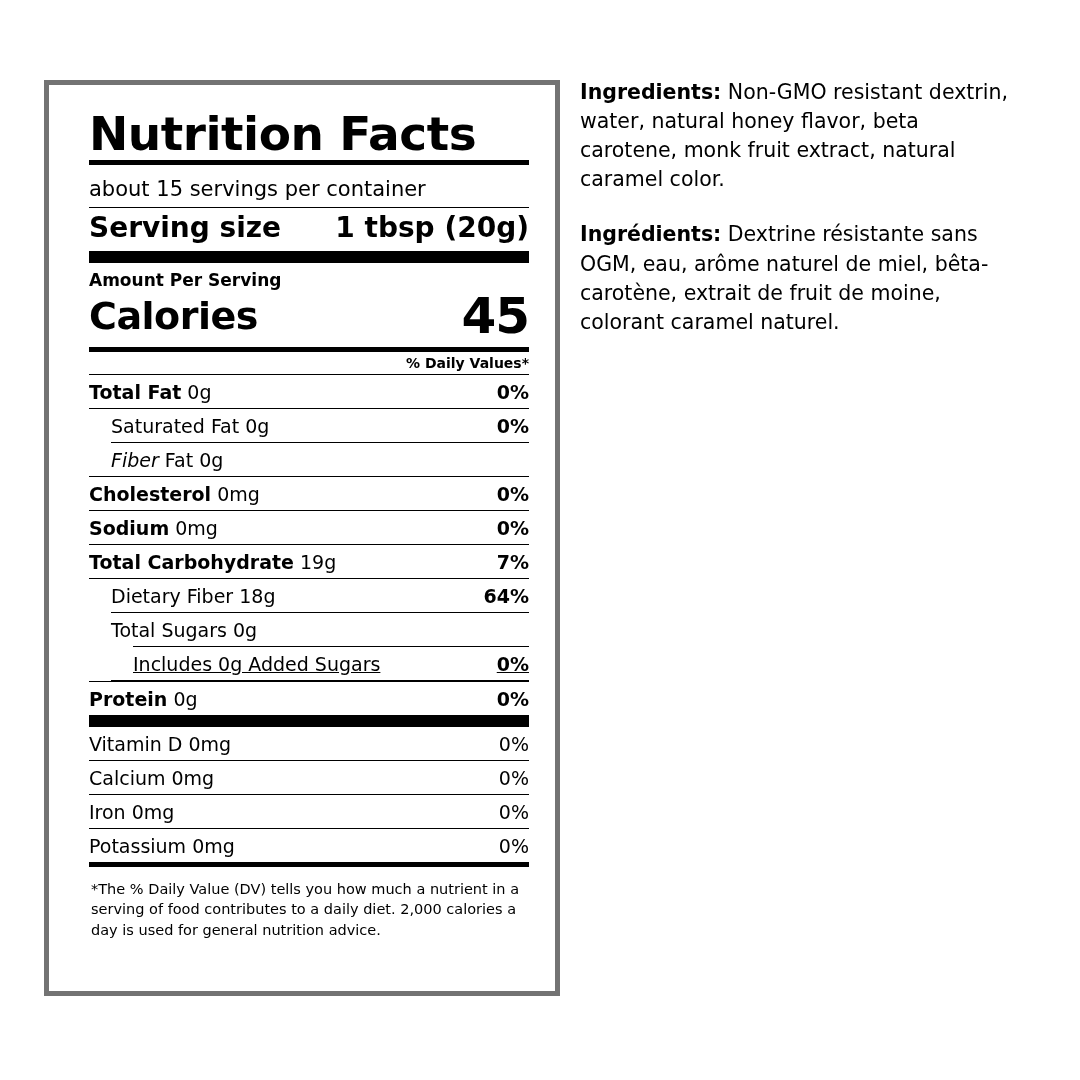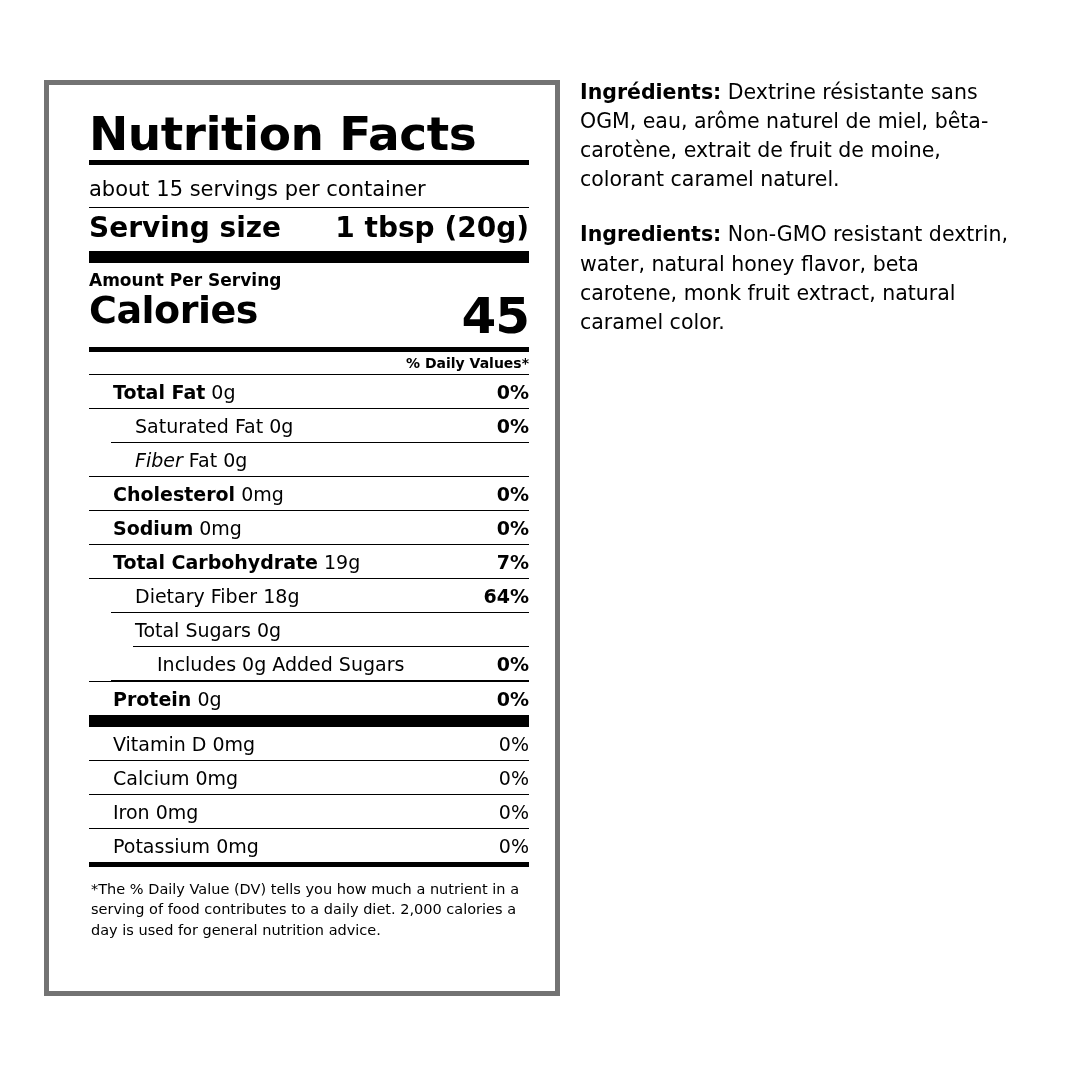--- a/index.html
+++ b/index.html
@@ -63,21 +63,21 @@
 
   .amount-per {
     font-size: 17px;
     font-weight: bold;
     padding: 7px 0 0 0;
   }
 
   .calories-row {
     display: flex;
     justify-content: space-between;
-    align-items: flex-start;
+    align-items: center;
     padding: 0 0 4px 0;
   }
   .calories-label {
     font-size: 38px;
     font-weight: bold;
     line-height: 1.1;
     letter-spacing: -0.5px;
   }
   .calories-value {
     font-size: 50px;
@@ -92,27 +92,26 @@
     font-weight: bold;
     padding: 3px 0 3px 0;
   }
 
   .nut-row {
     display: flex;
     justify-content: space-between;
     align-items: baseline;
     font-size: 19px;
     padding: 6px 0 5px 0;
-    margin-left: 24px;
   }
   .nut-row .name { }
   .nut-row .pct { font-weight: bold; font-size: 19px; }
 
   .indent-1 { padding-left: 22px; }
-  .indent-2 { padding-left: 44px; }
+  .indent-2 { padding-left: 44px; text-decoration: underline; }
 
   
   .rule-indent-1 {
     margin-left: 22px;
     border-bottom: 1px solid #000;
   }
   .rule-indent-2 {
     margin-left: 44px;
     border-bottom: 1px solid #000;
   }
@@ -259,18 +258,18 @@
 
     <div class="footnote">
       <span class="star">*</span><span class="footnote-text">The % Daily Value (DV) tells you how much a nutrient in a serving of food contributes to a daily diet. 2,000 calories a day is used for general nutrition advice.</span>
     </div>
 
   </div>
 </div>
 
 <div id="ingredients-col">
   <div class="ing-block">
+    <span class="ing-label">Ingredients:</span><span> Non-GMO resistant dextrin, water, natural honey flavor, beta carotene, monk fruit extract, natural caramel color.</span>
+  </div>
+  <div class="ing-block">
     <span class="ing-label">Ingrédients:</span><span> Dextrine résistante sans OGM, eau, arôme naturel de miel, bêta-carotène, extrait de fruit de moine, colorant caramel naturel.</span>
   </div>
-  <div class="ing-block">
-    <span class="ing-label">Ingredients:</span><span> Non-GMO resistant dextrin, water, natural honey flavor, beta carotene, monk fruit extract, natural caramel color.</span>
-  </div>
 </div>
 
 </body></html>

